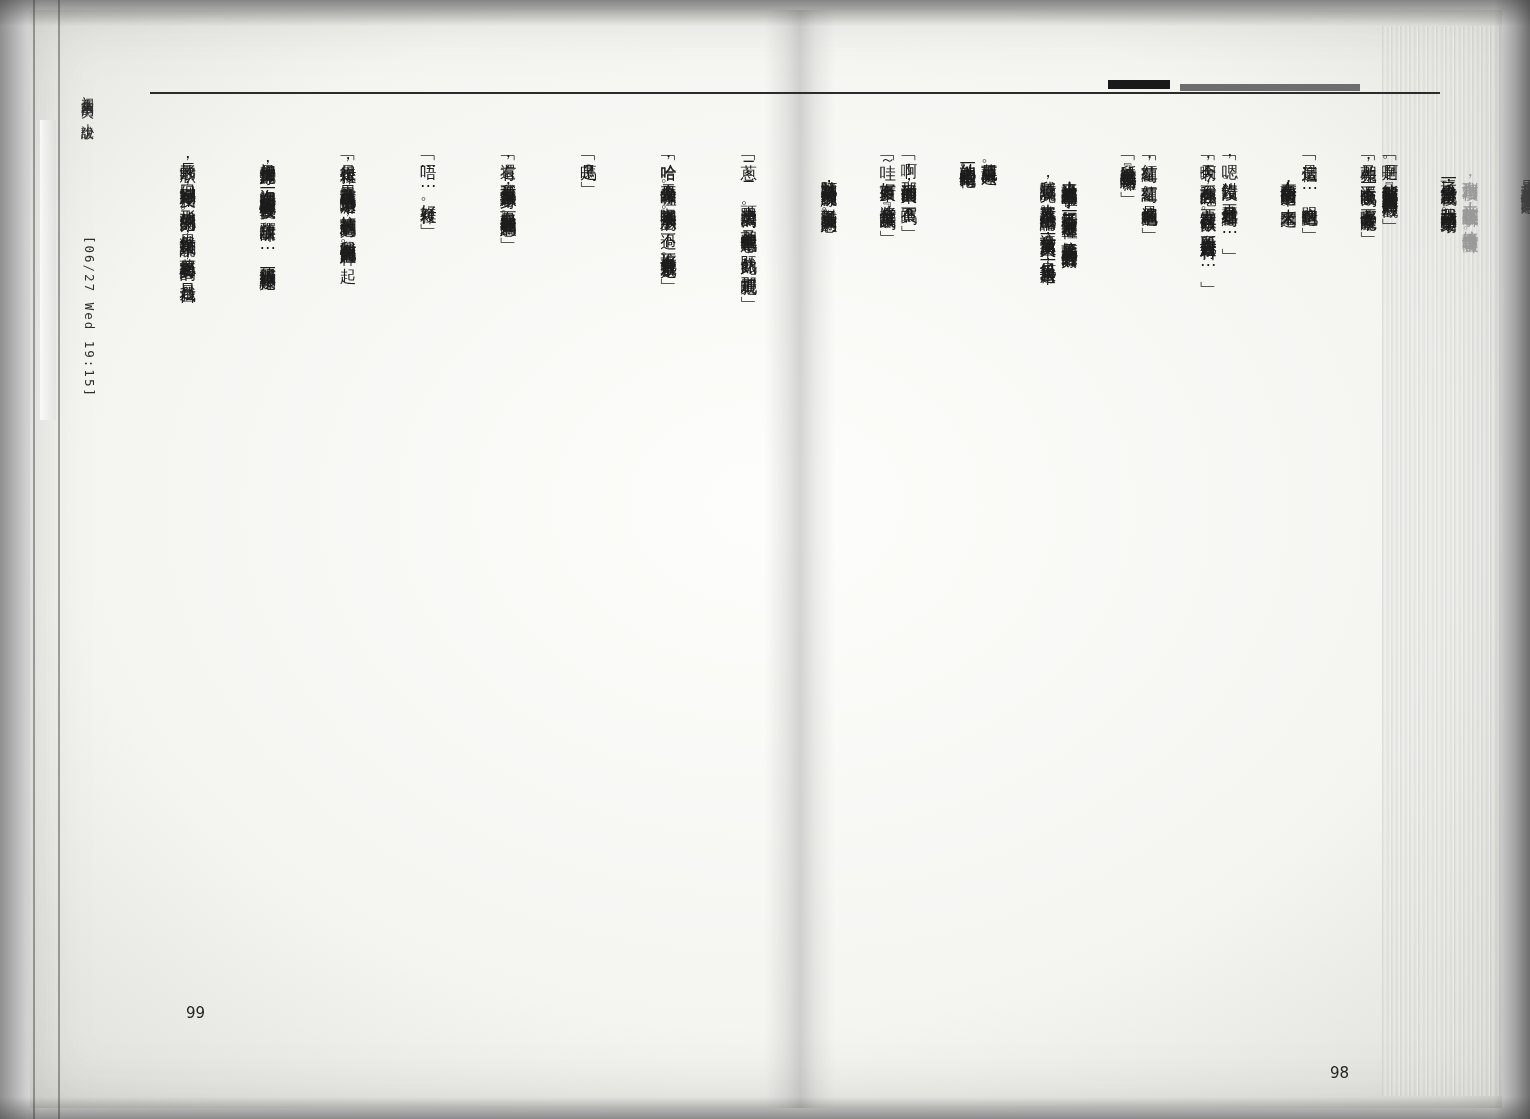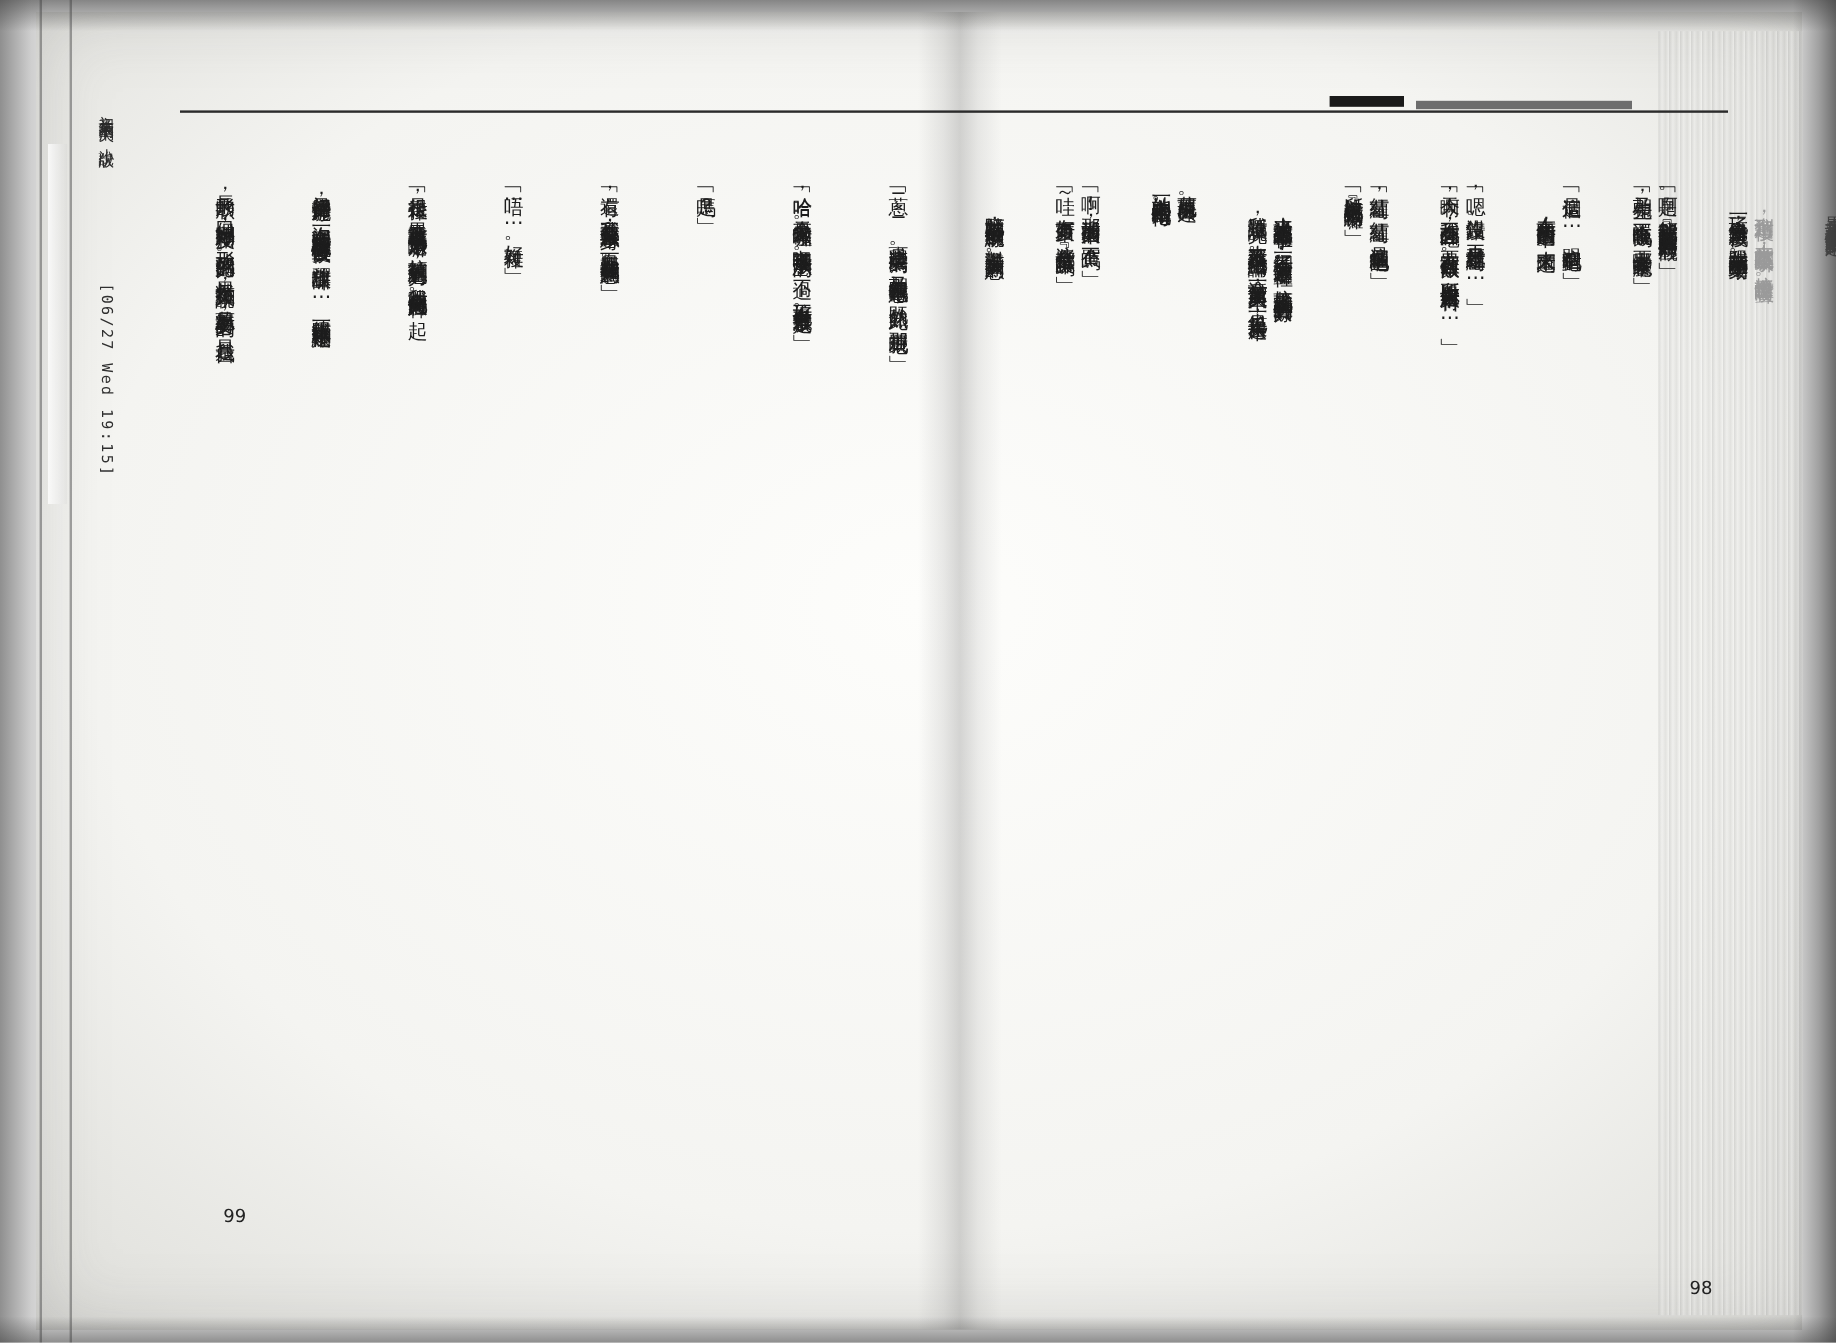--- a/index.html
+++ b/index.html
@@ -162,21 +162,21 @@
     color: #2f2f2f;
     font-family: "DejaVu Sans Mono", "Liberation Mono", monospace;
   }
   .folio {
     position: absolute;
     font-size: 15px;
     color: #222;
     font-family: "DejaVu Sans", sans-serif;
   }
   .folio-left { left: 168px; top: 1004px; margin-left: 18px; }
-  .folio-right { left: 1408px; top: 1064px; }
+  .folio-right { left: 1330px; top: 1064px; }
 
   
   .bind1, .bind2 {
     position: absolute;
     top: 0;
     width: 2px;
     height: 1119px;
     background: rgba(90,90,90,.55);
   }
   .bind1 { left: 33px; }

